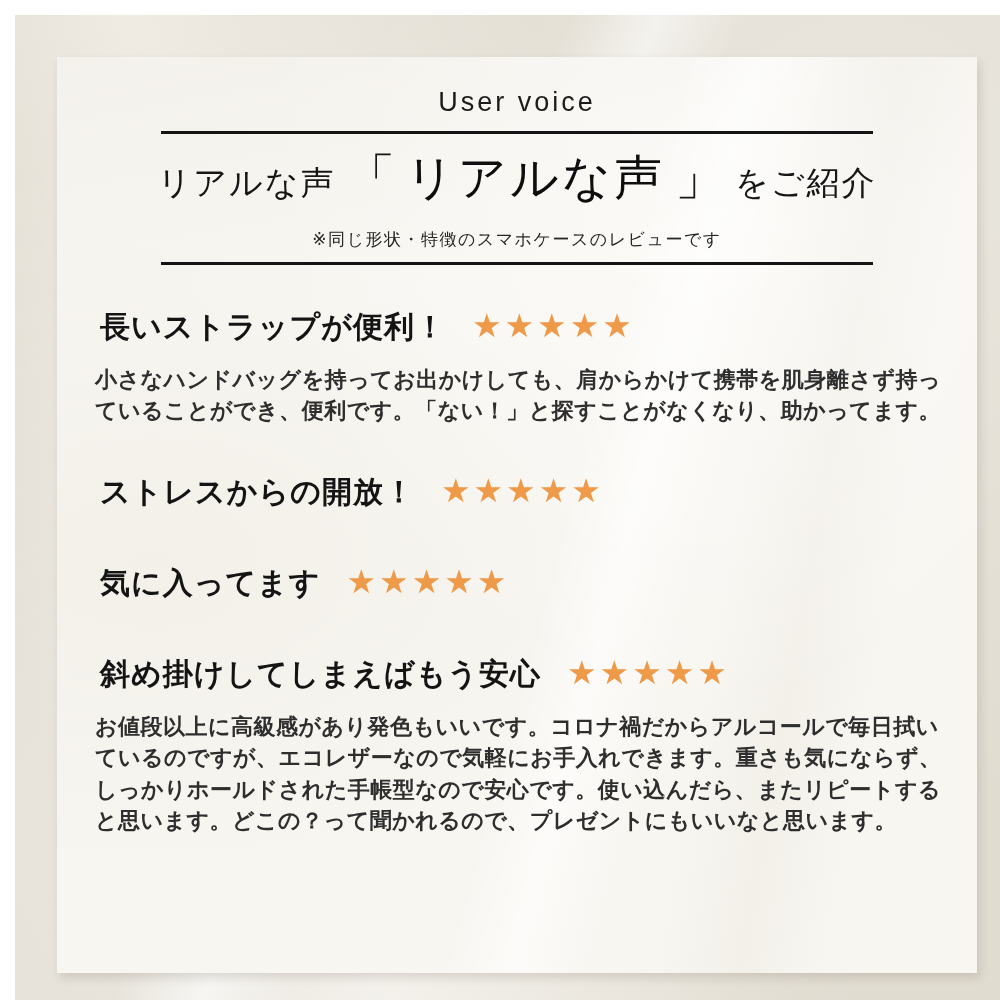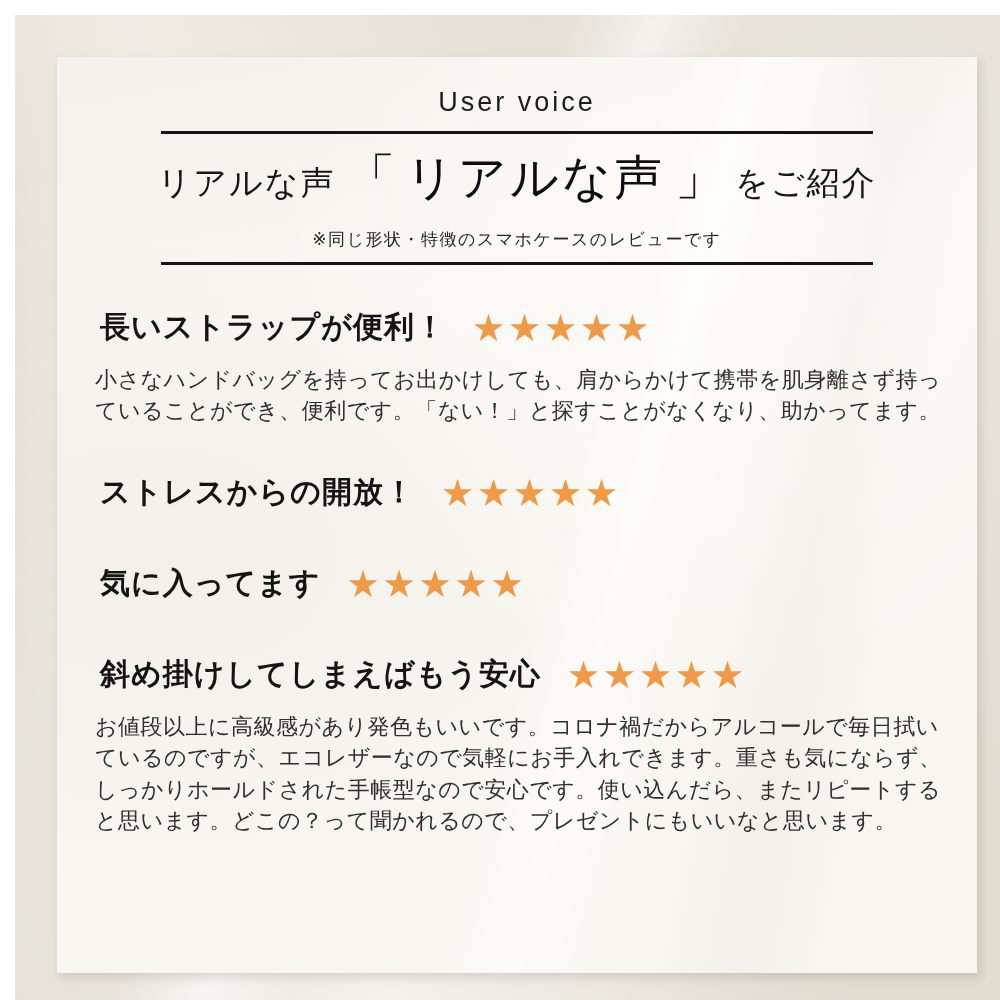--- a/index.html
+++ b/index.html
@@ -61,23 +61,22 @@
     font-size: 17px;
     letter-spacing: 1.5px;
     color: #262626;
     line-height: 26px;
   }
   .reviews { padding: 0 17px 0 23px; }
   .review { margin-top: 40px; }
   .review:first-child { margin-top: 37px; }
   .review-title-row {
     display: flex;
-    align-items: center;
+    align-items: flex-start;
     gap: 16px;
-    font-family: Liberation Serif, serif;
   }
   .review-title {
     font-size: 30px;
     font-weight: 700;
     letter-spacing: 1px;
     color: #141414;
     white-space: nowrap;
   }
   .stars {
     font-size: 33px;
@@ -86,21 +85,21 @@
     letter-spacing: 3px;
     white-space: nowrap;
     padding-top: 2px;
   }
   .review-body {
     margin-top: 11px;
     font-size: 22px;
     line-height: 1.43;
     letter-spacing: 0.5px;
     color: #2e2e2e;
-    font-weight: 400;
+    font-weight: 700;
   }
 </style>
 </head>
 <body>
 
 <div class="canvas">
   <div class="panel">
 
     <div class="header">
       <div class="eyebrow">User voice</div>

